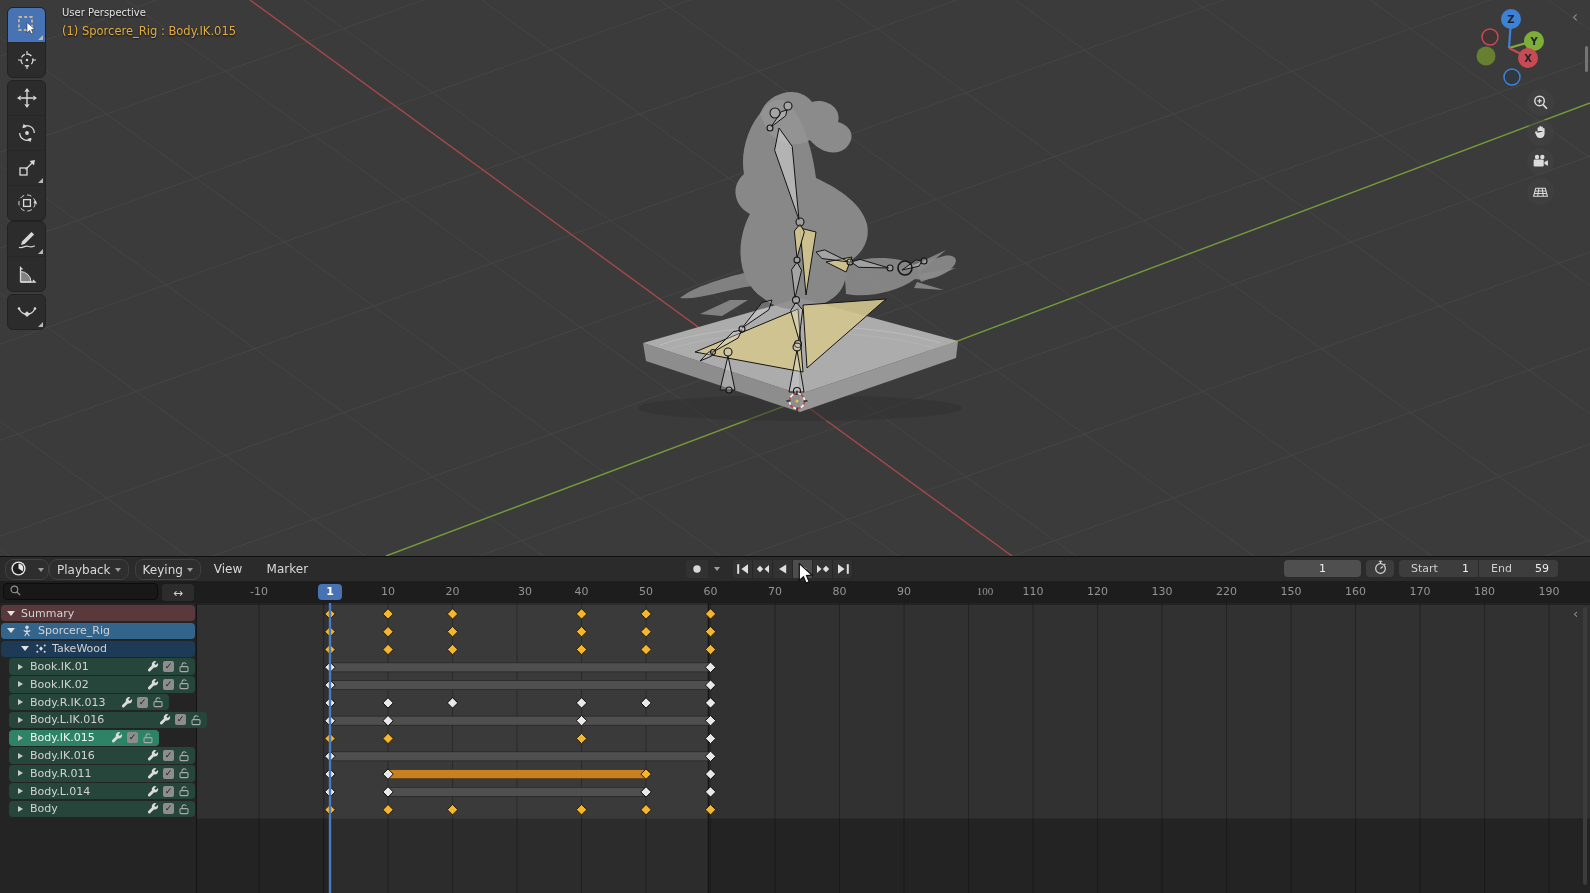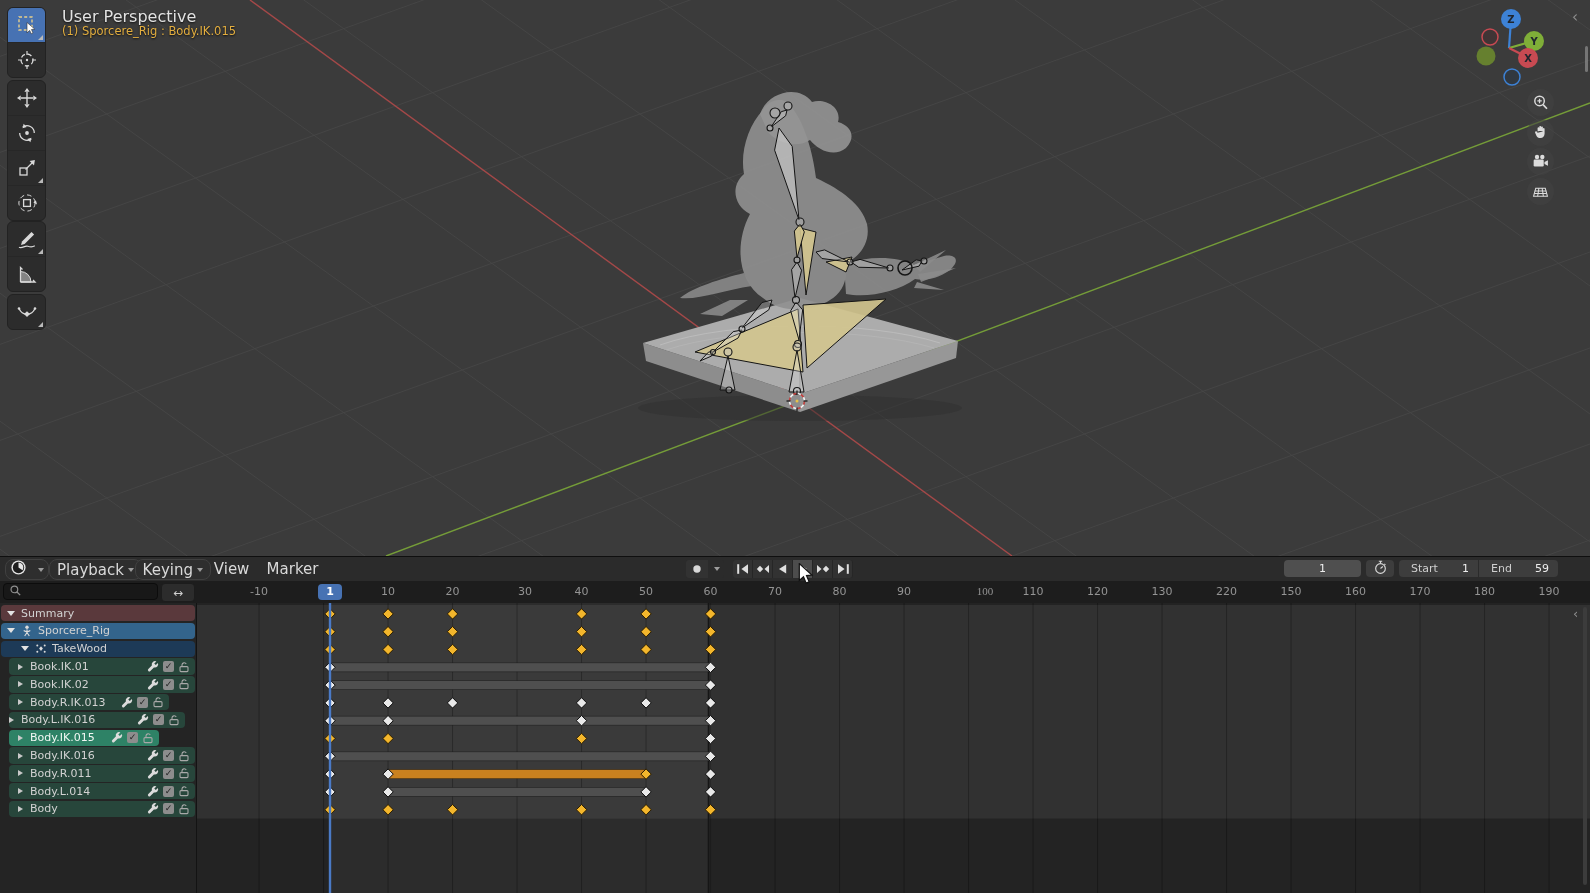--- a/index.html
+++ b/index.html
@@ -3,36 +3,36 @@
 <meta charset="utf-8">
 <style>
   html,body{margin:0;padding:0;background:#111;}
   #app{position:relative;width:1590px;height:893px;overflow:hidden;
        font-family:"DejaVu Sans","Liberation Sans",sans-serif;
        -webkit-font-smoothing:antialiased;color:#d5d5d5;}
   .abs{position:absolute;}
   
   #viewport{left:0;top:0;width:1590px;height:556px;background:#3b3b3b;}
   #vp-deco{left:0;top:0;}
-  .vp-label1{left:62px;top:7px;font-size:16px;color:#e2e2e2;text-shadow:0 1px 2px rgba(0,0,0,.8);}
+  .vp-label1{left:62px;top:7px;font-size:10px;color:#e2e2e2;text-shadow:0 1px 2px rgba(0,0,0,.8);}
   .vp-label2{left:62px;top:24px;font-size:11.5px;color:#e3ae3f;text-shadow:0 1px 2px rgba(0,0,0,.8);}
   .tool-group{left:7px;width:37px;background:#2c2c2c;border:1px solid #222;border-radius:6px;overflow:hidden;}
   .tool-btn{position:relative;width:37px;height:34px;display:flex;align-items:center;justify-content:center;border-top:1px solid #272727;}
   .tool-btn:first-child{border-top:none;}
   .tool-btn.active{background:#4772b3;}
   .tool-btn .sub{position:absolute;right:2px;bottom:2px;width:0;height:0;
       border-left:5px solid transparent;border-bottom:5px solid #b9b9b9;}
   .navbtn{width:27px;height:27px;border-radius:50%;background:rgba(66,66,66,.6);
       display:flex;align-items:center;justify-content:center;}
   .chev{color:#8f8f8f;font-size:15px;line-height:1;}
   
   #timeline{left:0;top:556px;width:1590px;height:337px;background:#232323;border-top:1px solid #0f0f0f;}
   .tl-header{left:0;top:0;width:1590px;height:24px;background:#2b2b2b;border-bottom:1px solid #191919;}
   .hbtn{position:absolute;top:2px;height:19px;display:flex;align-items:center;gap:4px;
-        border-radius:8px;padding:0 7px;font-size:15px;color:#d9d9d9;}
+        border-radius:8px;padding:0 7px;font-size:12px;color:#d9d9d9;}
   .hbtn.boxed{border:1px solid #404040;background:#2e2e2e;}
   .caret{width:0;height:0;border-left:3.5px solid transparent;border-right:3.5px solid transparent;
          border-top:4.5px solid #9d9d9d;display:inline-block;}
   .tbtn{position:absolute;top:3px;height:18px;background:#323232;display:flex;align-items:center;justify-content:center;}
   .tbtn.hover{background:#4d4d4d;}
   .field{position:absolute;top:3px;height:17px;border-radius:4px;font-size:11px;color:#ededed;
          display:flex;align-items:center;}
   .search-area{left:0;top:24px;width:196px;height:22px;background:#1d1d1d;}
   .search-box{left:3px;top:2px;width:155px;height:17px;background:#181818;border:1px solid #0c0c0c;
       border-radius:4px;display:flex;align-items:center;padding-left:5px;box-sizing:border-box;}
@@ -577,21 +577,21 @@
             </span>
             <span class="chk">✓</span>
             <span style="display:flex">
               <svg width="12" height="12" viewBox="0 0 12 12">
                 <rect x="2" y="5.6" width="8" height="5" rx="1" fill="none" stroke="#a8a8a8" stroke-width="1.1"></rect>
                 <path d="M4 5.6V3.9a2.2 2.2 0 0 1 4.2-.8" fill="none" stroke="#a8a8a8" stroke-width="1.1"></path>
               </svg>
             </span>
           </span>
         </div>
-        <div class="ch-row" style="top: 108.8px; left: 9px; width: 176px; background: rgb(39, 70, 59); ">
+        <div class="ch-row" style="top: 108.8px; left: 9px; width: 198px; background: rgb(39, 70, 59); padding-left: 9px;">
           <span class="tri-r"></span>
           <span class="nm">Body.L.IK.016</span>
           <span class="rico">
             <span style="display:flex">
               <svg width="13" height="13" viewBox="0 0 14 14">
                 <path d="M12.8 3.1a3.6 3.6 0 0 1-4.3 4.9L4.7 11.8a1.55 1.55 0 1 1-2.2-2.2L6.3 5.8A3.6 3.6 0 0 1 11.2 1.5L8.9 3.8l1.6 1.6 2.3-2.3Z" fill="#dcdcdc"></path>
               </svg>
             </span>
             <span class="chk">✓</span>
             <span style="display:flex">

